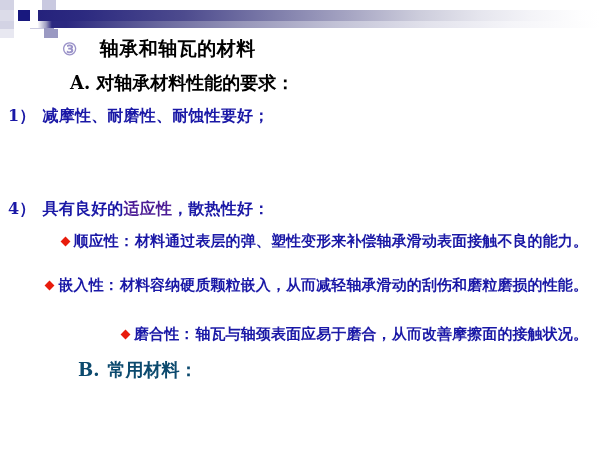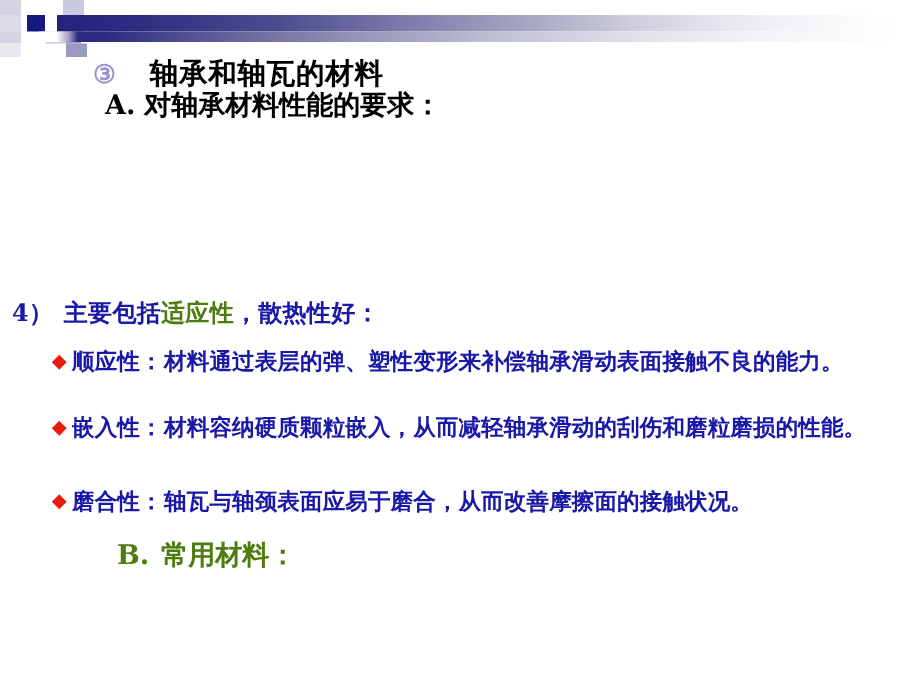--- a/index.html
+++ b/index.html
@@ -87,69 +87,70 @@
   }
   .title-num {
     color: #9b93c9;
     font-size: 17px;
     padding-right: 22px;
   }
 
   .heading-a {
     position: absolute;
     left: 70px;
-    top: 58px;
+    top: 71px;
     white-space: nowrap;
     font-family: "DejaVu Serif", "Liberation Serif", serif;
     font-weight: bold;
     font-size: 18px;
     color: #000000;
   }
   .heading-a .lat { padding-right: 6px; }
 
   .heading-b {
     position: absolute;
     left: 78px;
     top: 358px;
     white-space: nowrap;
     font-family: "DejaVu Serif", "Liberation Serif", serif;
     font-weight: bold;
     font-size: 18px;
-    color: #4d7c0f;
+    color: #0c4a6e;
   }
   .heading-b .lat { padding-right: 8px; }
 
   .num-item {
     position: absolute;
     left: 8px;
     white-space: nowrap;
     font-family: "DejaVu Serif", "Liberation Serif", serif;
     font-weight: bold;
     font-size: 16px;
     color: #1a18a6;
     letter-spacing: 0.2px;
   }
   .num-item .marker { padding-right: 7px; }
-  .num-item .hl { color: #4d7c0f; }
+  .num-item .hl { color: #4c1d95; }
 
   .n1 { top: 106px; }
   .n2 { top: 137px; }
   .n3 { top: 168px; }
   .n4 { top: 199px; }
 
   .bullet-item {
     position: absolute;
     left: 36px;
     width: 552px;
     font-family: "DejaVu Serif", "Liberation Serif", serif;
     font-weight: bold;
     font-size: 15px;
     color: #1a18a6;
     line-height: 22px;
     letter-spacing: 0.1px;
+    text-align: right;
   }
   .b1 { top: 230px; }
   .b2 { top: 274px; }
   .b3 { top: 323px; }
 
   .diamond {
     display: inline-block;
     width: 7px;
     height: 7px;
     background: #e81c0c;
@@ -181,25 +182,28 @@
 <div class="slide">
 
   <div class="title-line">
     <span class="title-num">③</span><span>轴承和轴瓦的材料</span>
   </div>
 
   <div class="heading-a">
     <span class="lat">A.</span><span>对轴承材料性能的要求：</span>
   </div>
 
+  <div class="num-item n1">
+    <span class="marker">1）</span><span>减摩性、耐磨性、耐蚀性要好；</span>
+  </div>
 
 
 
   <div class="num-item n4">
-    <span class="marker">4）</span><span>主要包括</span><span class="hl">适应性</span><span>，散热性好：</span>
+    <span class="marker">4）</span><span>具有良好的</span><span class="hl">适应性</span><span>，散热性好：</span>
   </div>
 
   <div class="bullet-item b1">
     <span class="diamond"></span><span class="bullet-term">顺应性：</span><span>材料通过表层的弹、塑性变形来补偿轴承滑动表面接触不良的能力。</span>
   </div>
 
   <div class="bullet-item b3">
     <span class="diamond"></span><span class="bullet-term">磨合性：</span><span>轴瓦与轴颈表面应易于磨合，从而改善摩擦面的接触状况。</span>
   </div>
 

